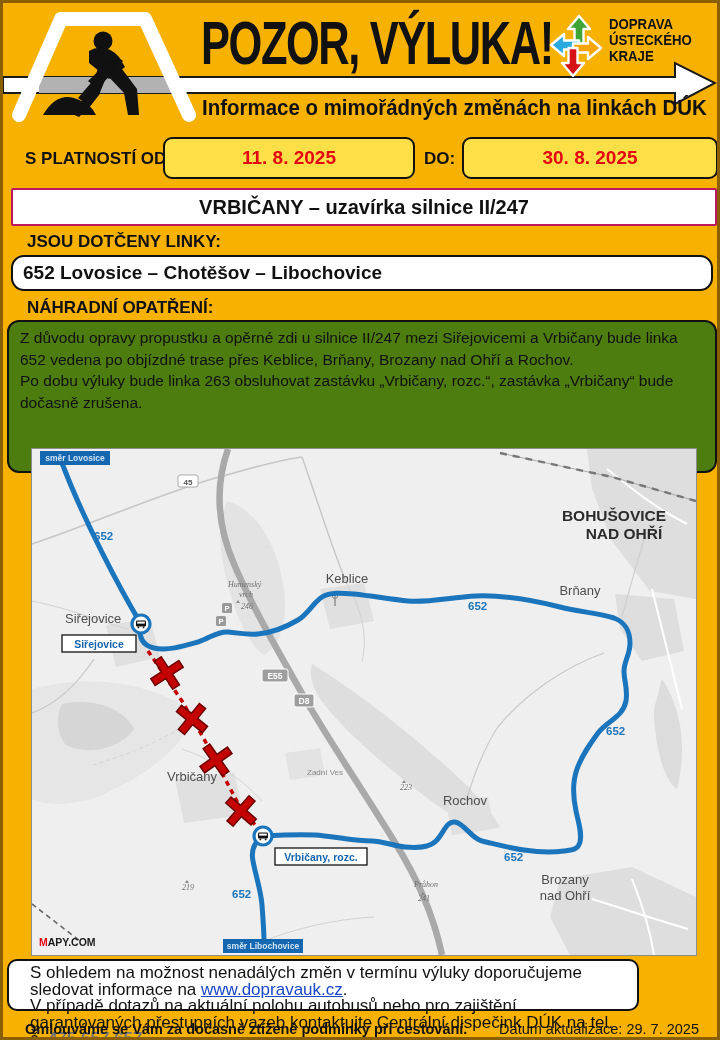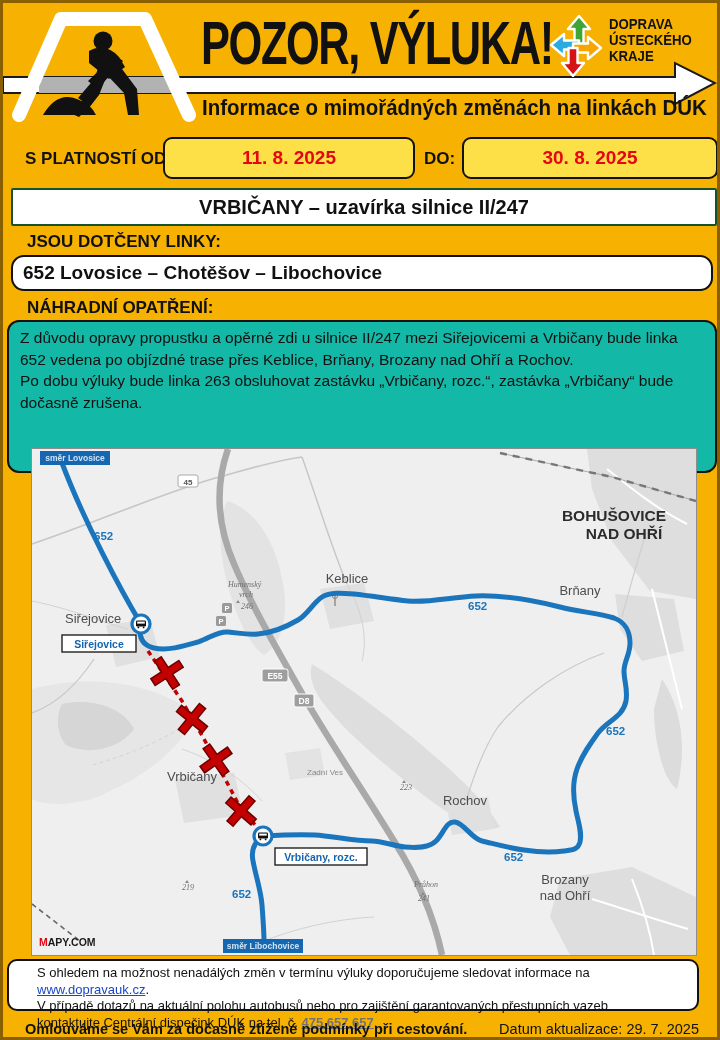--- a/index.html
+++ b/index.html
@@ -19,38 +19,38 @@
   
   .v-label{font-size:17px;font-weight:bold;}
   #lbl-from{left:22px;top:146px;}
   #lbl-to{left:421px;top:146px;}
   .date-box{background:#fde047;border:2px solid #111;border-radius:9px;height:38px;
        display:flex;align-items:center;justify-content:center;
        font-size:19px;font-weight:bold;color:#E30613;}
   #date-from{left:160px;top:134px;width:248px;}
   #date-to{left:459px;top:134px;width:252px;}
   
-  .title-box{left:8px;top:185px;width:702px;height:34px;background:#fff;border:2px solid #14532d;
+  .title-box{left:8px;top:185px;width:702px;height:34px;background:#fff;border:2px solid #be185d;
        border-radius:2px;display:flex;align-items:center;justify-content:center;
        font-size:20px;font-weight:bold;}
   .section-label{font-size:17px;font-weight:bold;}
   #lbl-lines{left:24px;top:229px;}
   .lines-box{left:8px;top:252px;width:702px;height:36px;background:#fff;border:2px solid #111;
        border-radius:13px;display:flex;align-items:center;padding-left:10px;box-sizing:border-box;
        font-size:19px;font-weight:bold;}
   #lbl-measures{left:24px;top:295px;}
-  .measures-box{left:4px;top:317px;width:710px;height:153px;background:#14b8a6;border:2px solid #111;
+  .measures-box{left:4px;top:317px;width:710px;height:153px;background:#4d7c0f;border:2px solid #111;
        border-radius:12px;box-sizing:border-box;padding:5px 11px;font-size:15.5px;line-height:21.5px;}
   .measures-box p{margin:0;}
   .bold{font-weight:bold;}
   
   .map-frame{left:28px;top:445px;width:664px;height:506px;background:#efefef;border:1px solid #8d8d8d;}
   
-  .footer-box{left:4px;top:956px;width:692px;height:52px;background:#fff;border:2px solid #111;
-       border-radius:10px;box-sizing:border-box;padding:4px 28px;font-size:13px;line-height:16.5px;}
+  .footer-box{left:4px;top:956px;width:632px;height:52px;background:#fff;border:2px solid #111;
+       border-radius:10px;box-sizing:border-box;padding:4px 21px;font-size:17px;line-height:16.5px;}
   .footer-box a{color:#1947c8;text-decoration:underline;}
   .phone{font-weight:bold;text-decoration:underline;color:#737373;}
   .apology{left:22px;top:1018px;font-size:14.5px;font-weight:bold;}
   .updated{right:18px;top:1018px;font-size:14.5px;margin-left:8px;}
 </style>
 </head>
 <body>
 
 <svg class="abs" id="header-art" viewBox="0 0 714 126" width="714" height="126">
 

